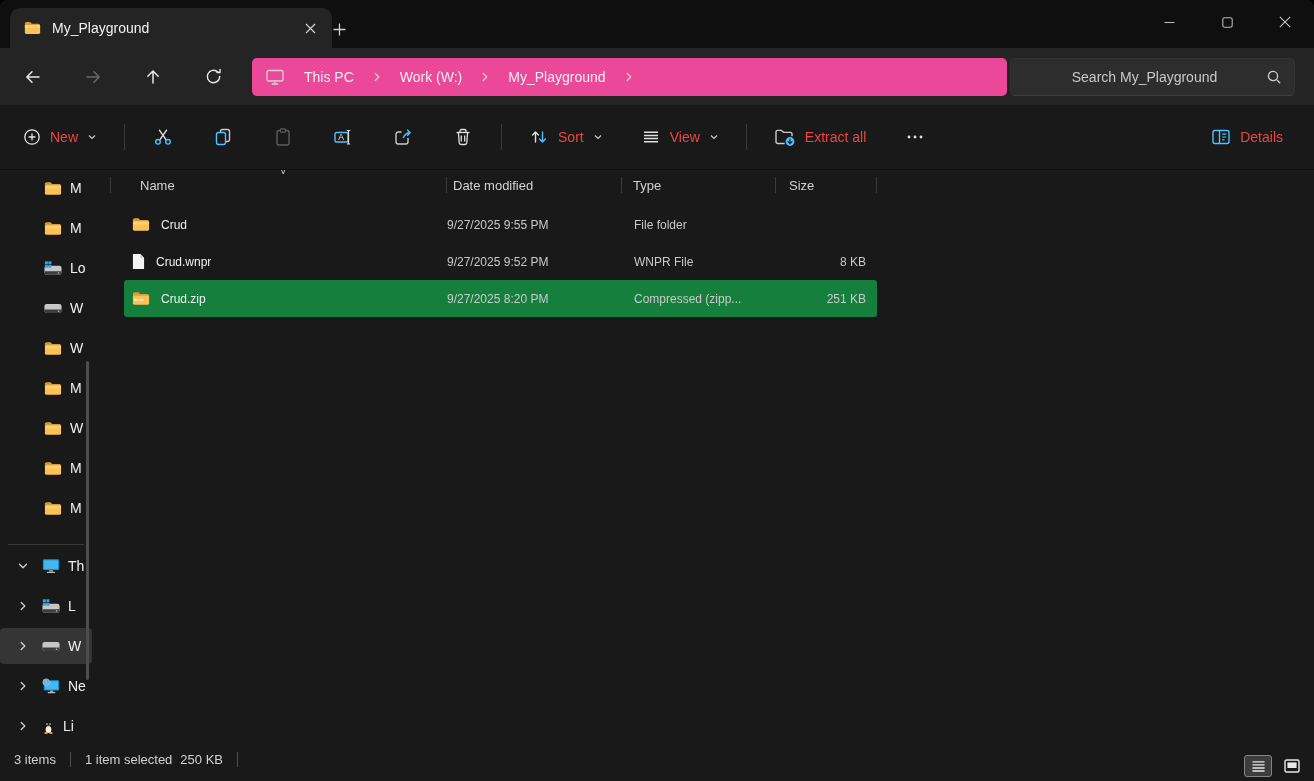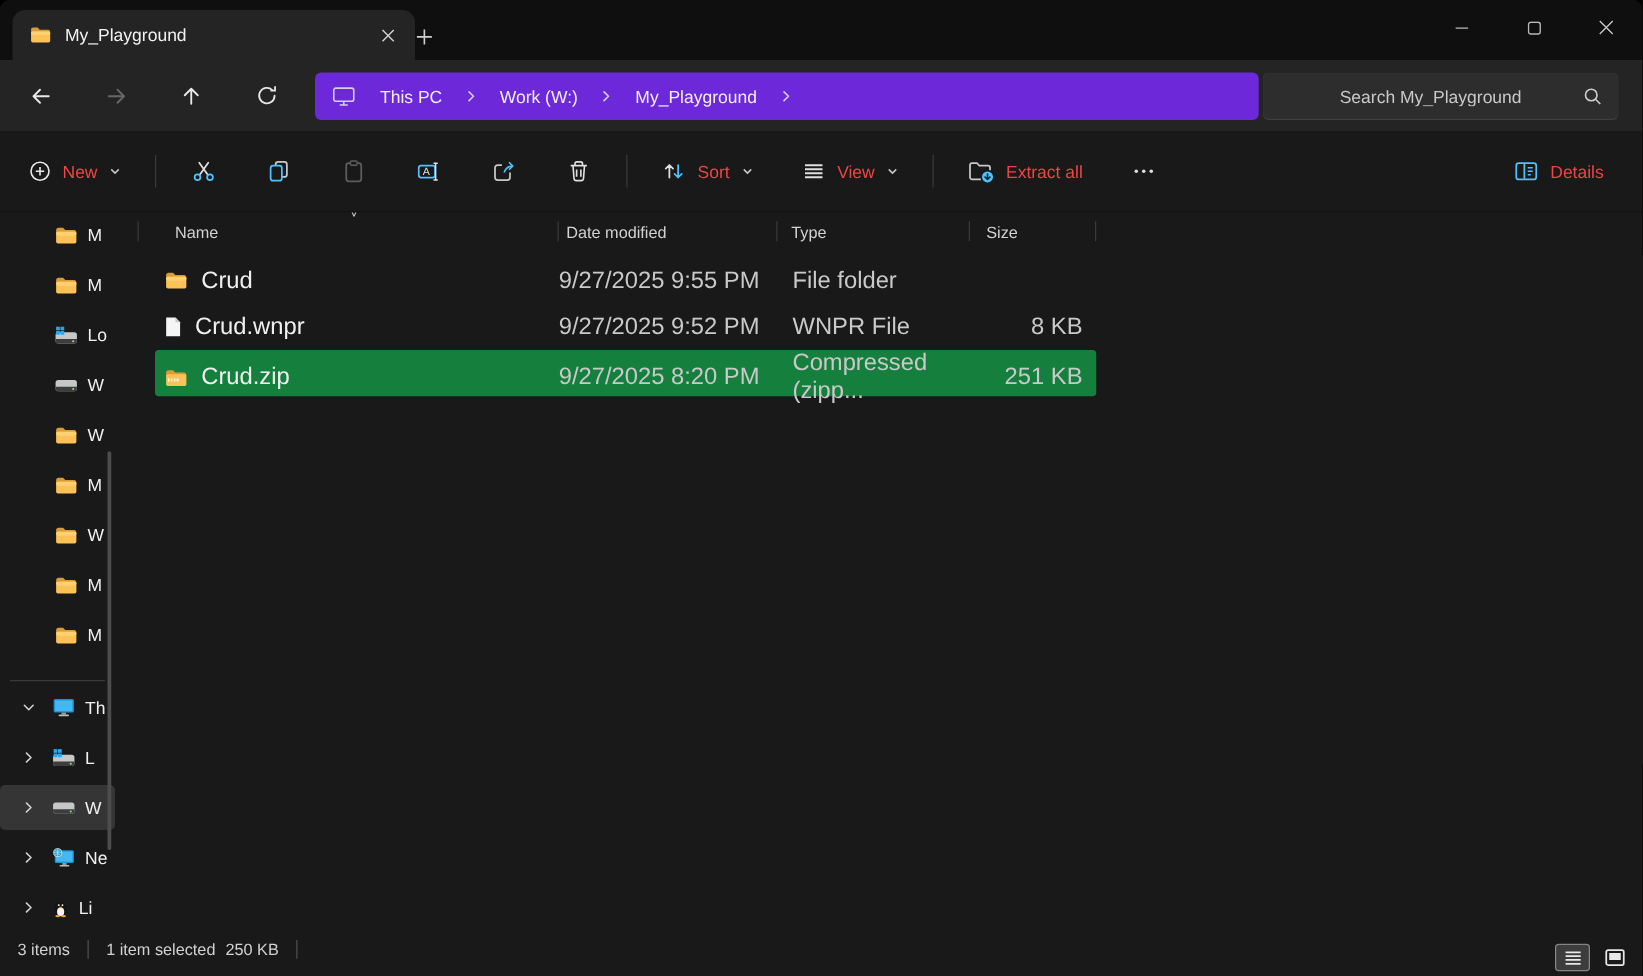--- a/index.html
+++ b/index.html
@@ -15,21 +15,21 @@
   .newtab{position:absolute;left:324px;top:15px;width:30px;height:28px;border-radius:5px;
           display:flex;align-items:center;justify-content:center;}
   .win-controls{position:absolute;right:0;top:0;height:48px;display:flex;}
   .win-btn{width:58px;height:44px;display:flex;align-items:center;justify-content:center;}
   
   .navbar{position:absolute;top:48px;left:0;right:0;height:57px;background:#242424;
           display:flex;align-items:center;}
   .nav-btn{width:34px;height:34px;border-radius:5px;display:flex;align-items:center;justify-content:center;
            margin-left:26px;}
   .nav-btn:first-child{margin-left:16px;}
-  .crumbbar{position:absolute;left:252px;top:10px;width:743px;height:38px;background:#6d28d9;
+  .crumbbar{position:absolute;left:252px;top:10px;width:743px;height:38px;background:#ec4899;
             border-radius:5px;display:flex;align-items:center;padding:0 6px;}
   .crumb-root{display:flex;align-items:center;justify-content:center;width:34px;height:30px;border-radius:4px;}
   .crumb{font-size:14px;color:#f0f0f0;padding:5px 12px;border-radius:4px;}
   .crumb-sep{display:flex;align-items:center;justify-content:center;width:22px;height:30px;}
   .searchbox{position:absolute;right:19px;top:10px;width:285px;height:38px;background:#2d2d2d;
              border:1px solid #333;border-bottom-color:#3f3f3f;border-radius:5px;
              display:flex;align-items:center;padding:0 12px;box-sizing:border-box;}
   .searchbox input{flex:1;background:transparent;border:none;outline:none;color:#f9a8d4;
                    font-size:14px;font-family:"Liberation Sans",sans-serif;text-align:center;}
   .searchbox input::placeholder{color:#c9c9c9;opacity:1;}
@@ -62,21 +62,21 @@
   .hcell{font-size:13px;color:#d2d2d2;position:relative;height:30px;display:flex;align-items:center;}
   .hcell::after{content:"";position:absolute;right:0;top:7px;height:16px;width:1px;background:#3a3a3a;}
   .hcell:first-child::before{content:"";position:absolute;left:0;top:7px;height:16px;width:1px;background:#3a3a3a;}
   .hcell.name{padding-left:30px;}
   .hcell.date{padding-left:6px;}
   .hcell.type{padding-left:11px;}
   .hcell.size{padding-left:13px;}
   .sort-caret{position:absolute;left:170px;top:-4px;color:#c9c9c9;font-size:11px;line-height:1;}
   .rows{position:absolute;left:32px;top:36px;width:753px;}
   .frow{display:grid;grid-template-columns:323px 175px 154px 101px;height:37px;align-items:center;
-        border-radius:3px;font-size:19px;}
+        border-radius:3px;font-size:12px;}
   .frow.sel{background:#15803d;}
   .fcell.name{display:flex;align-items:center;gap:11px;padding-left:8px;color:#f0f0f0;overflow:hidden;}
   .fcell.date,.fcell.type{color:#c9c9c9;}
   .fcell.date{padding-left:0;}
   .fcell.type{padding-left:12px;}
   .fcell.size{color:#c9c9c9;text-align:right;padding-right:11px;}
   
   .statusbar{position:absolute;left:0;right:0;bottom:0;height:29px;background:#191919;
              display:flex;align-items:flex-start;font-size:13px;color:#d2d2d2;}
   .statusbar .seg{margin-left:14px;display:flex;gap:14px;}

